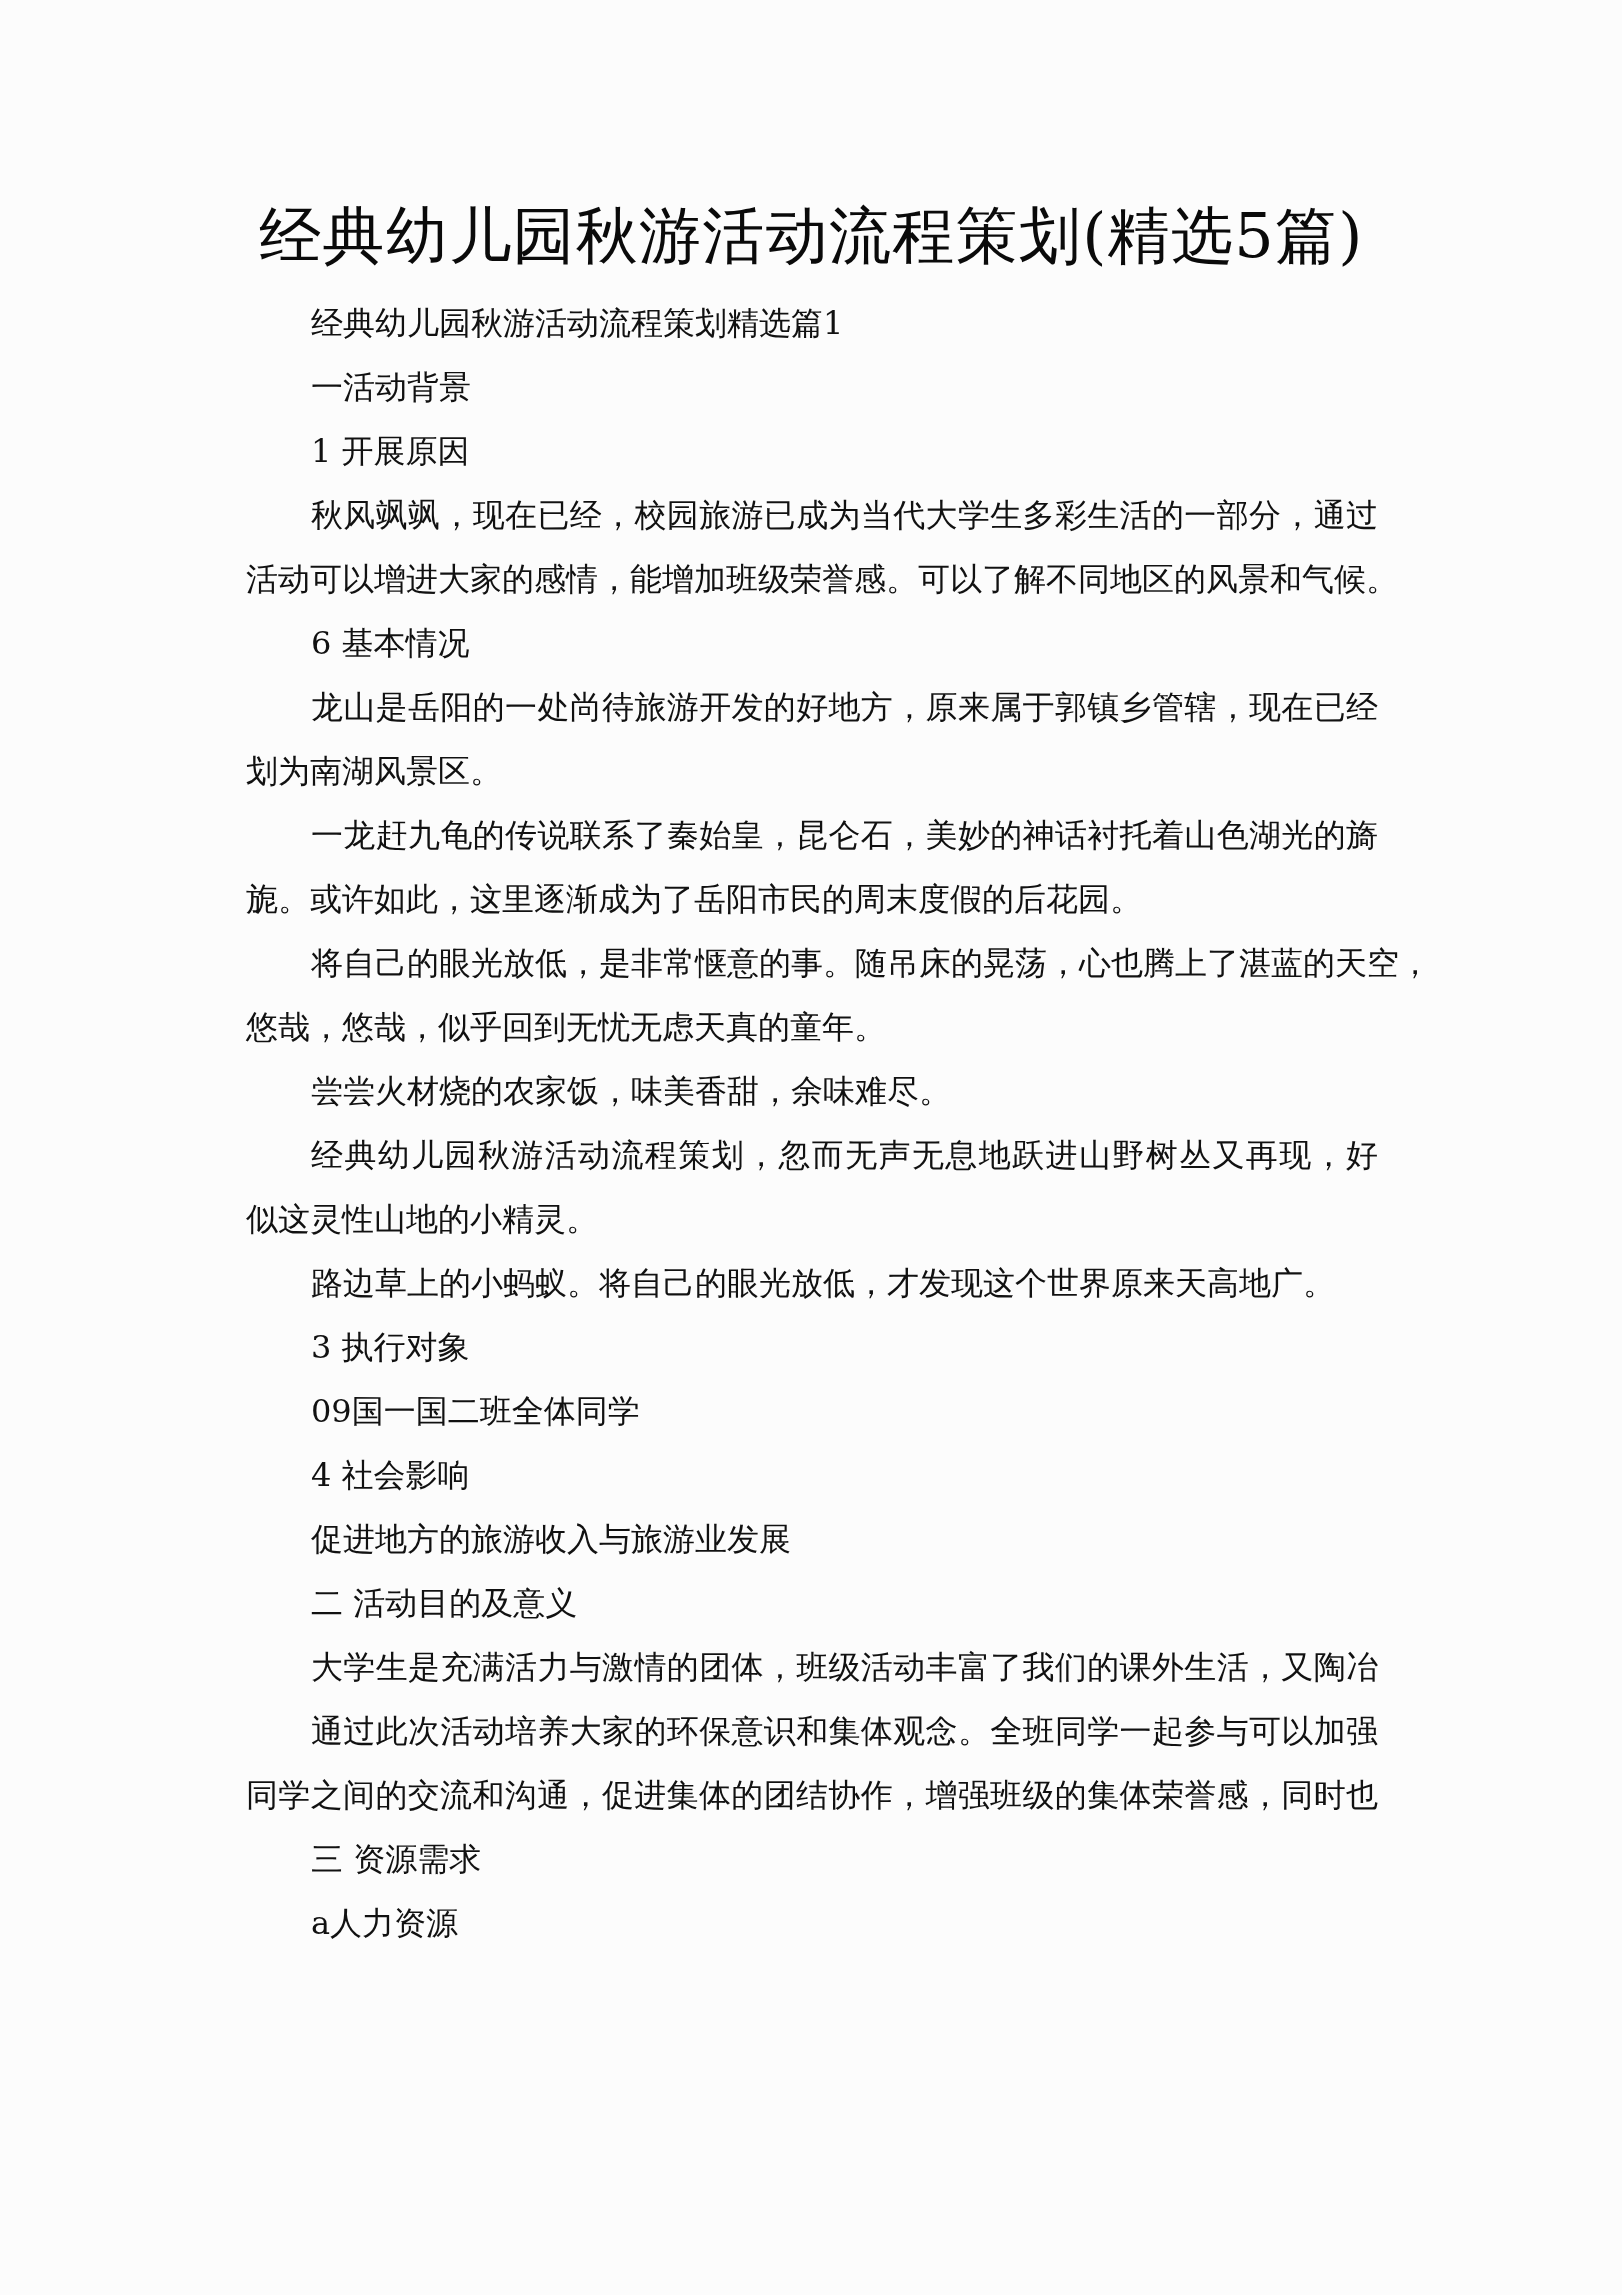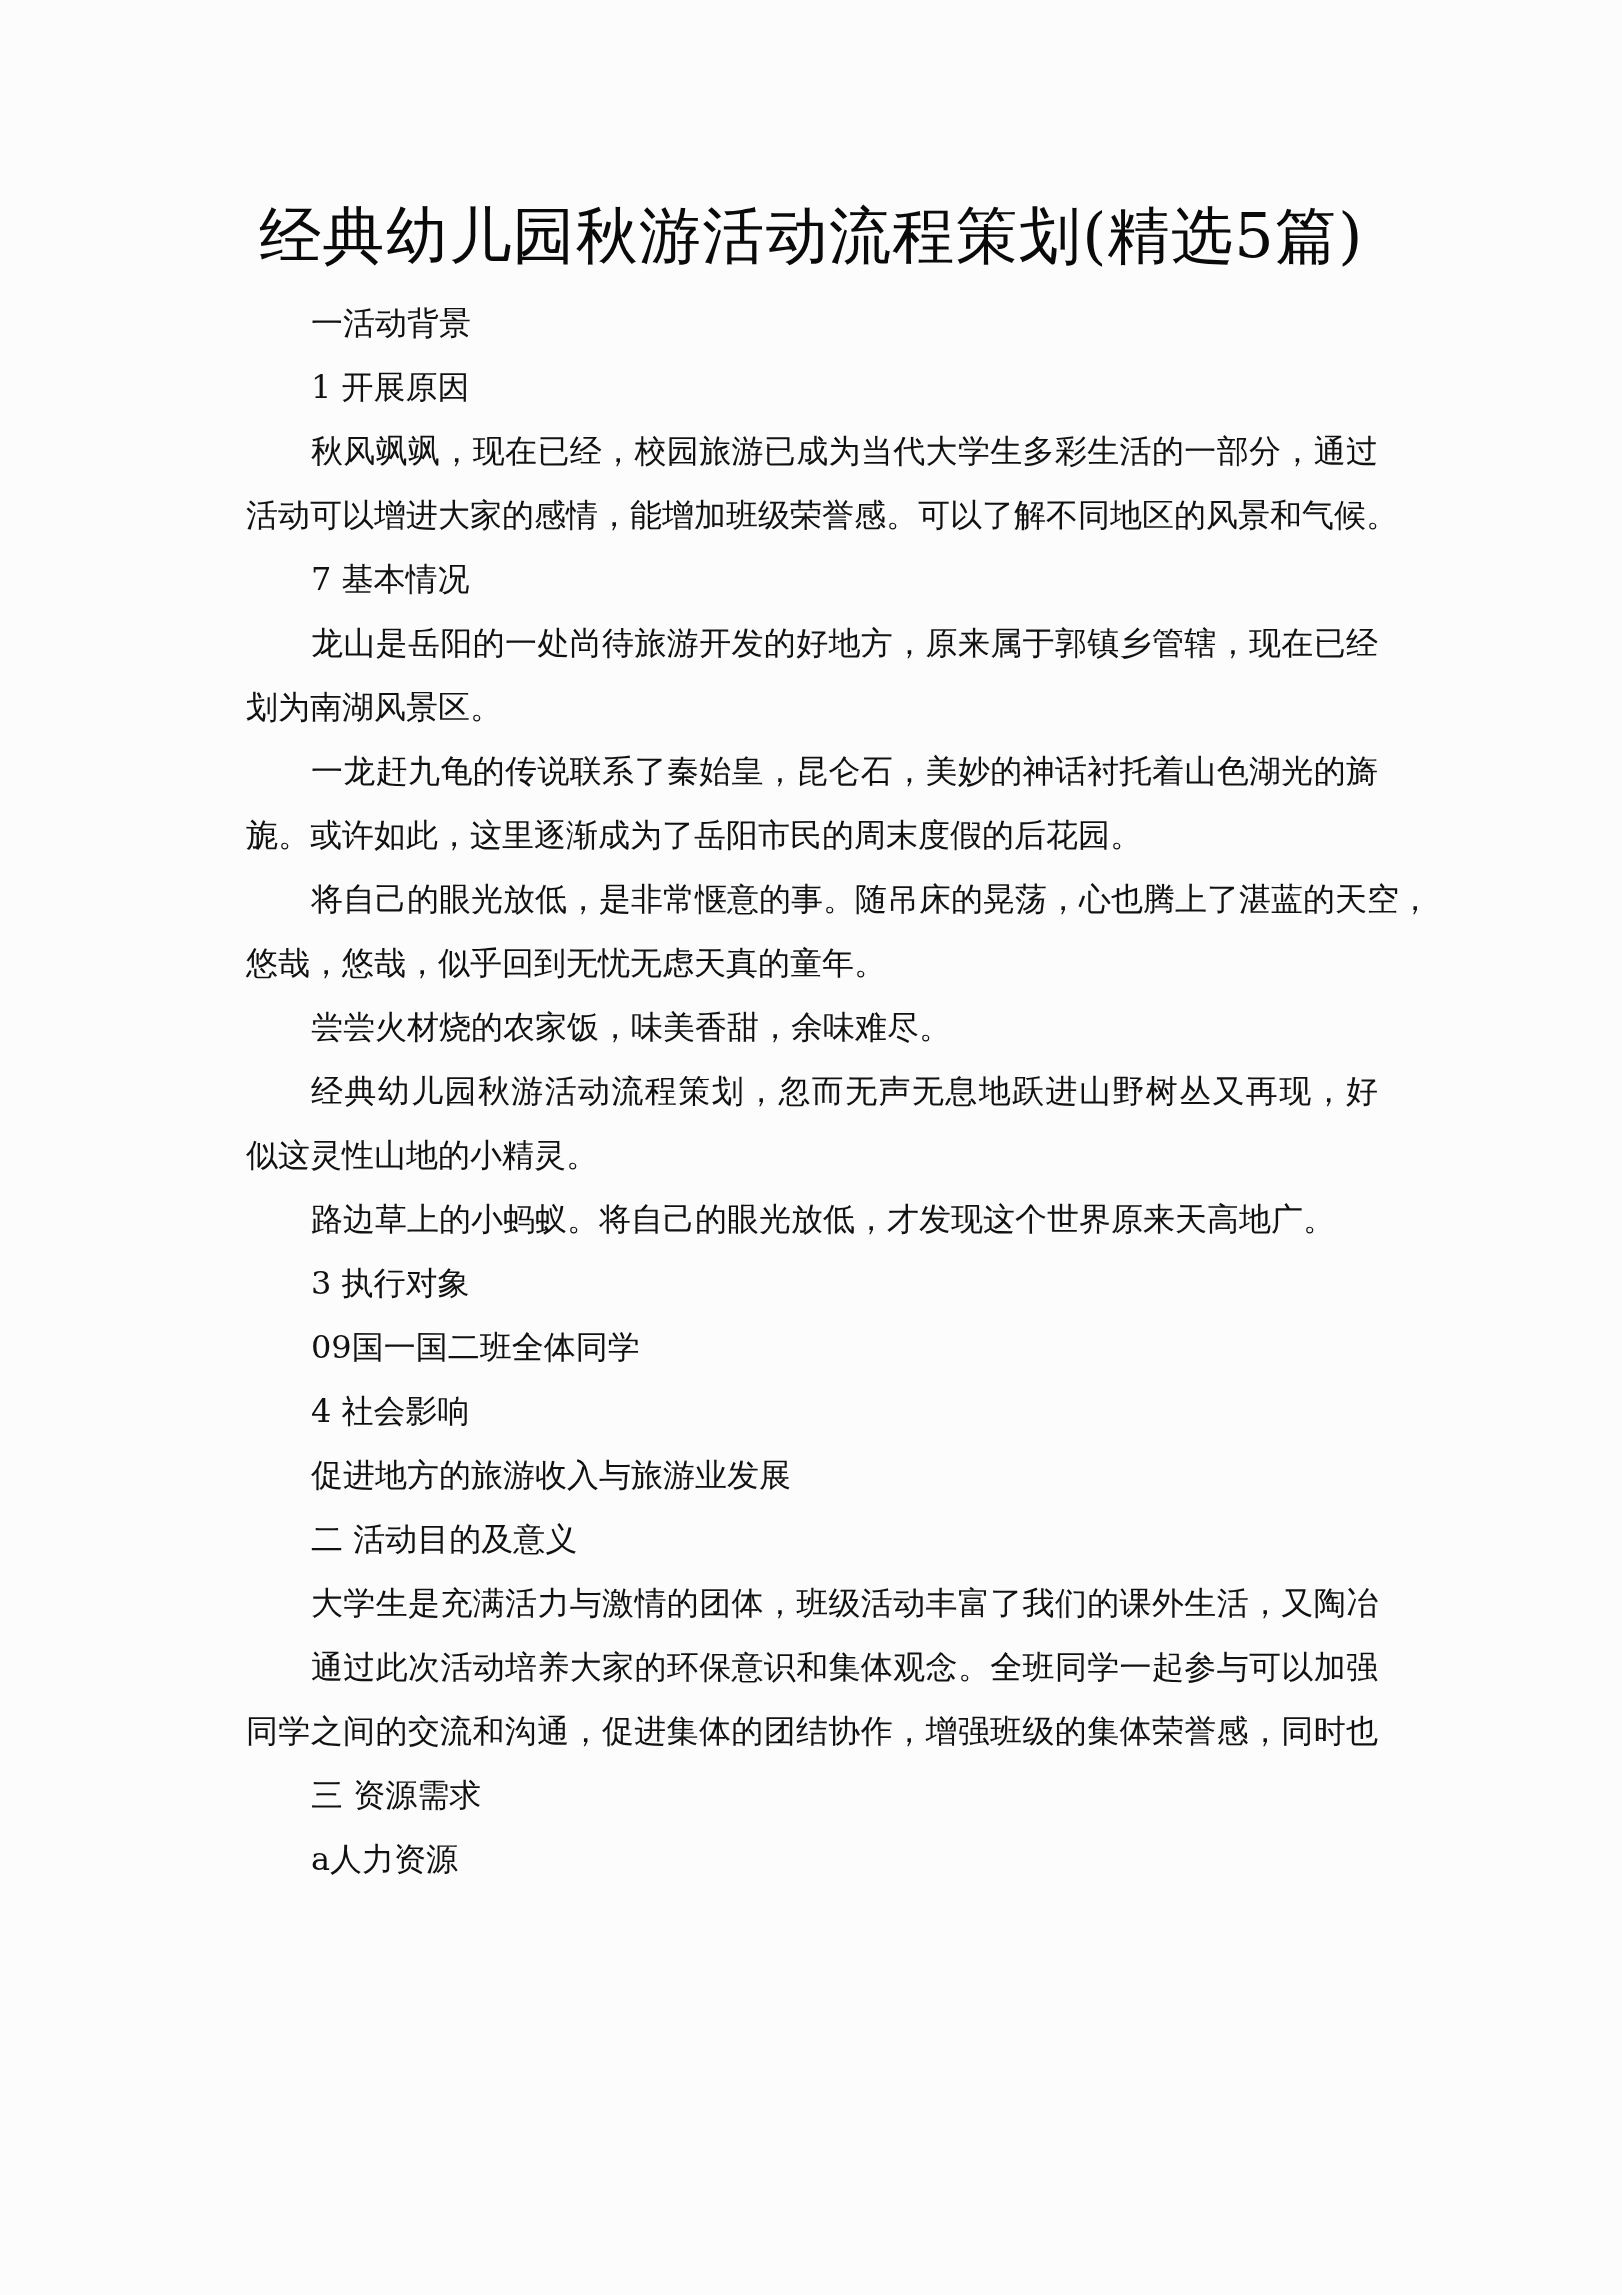--- a/index.html
+++ b/index.html
@@ -62,36 +62,39 @@
     }
   </style>
 </head>
 <body>
 
 <div class="page">
   <div class="doc-title">经典幼儿园秋游活动流程策划(精选5篇)</div>
 
   <div class="body">
 
+    <div class="para">
+      <div class="line indent last">经典幼儿园秋游活动流程策划精选篇1</div>
+    </div>
 
     <div class="para">
       <div class="line indent last">一活动背景</div>
     </div>
 
     <div class="para">
       <div class="line indent last">1 开展原因</div>
     </div>
 
     <div class="para">
       <div class="line indent">秋风飒飒，现在已经，校园旅游已成为当代大学生多彩生活的一部分，通过</div>
       <div class="line last">活动可以增进大家的感情，能增加班级荣誉感。可以了解不同地区的风景和气候。</div>
     </div>
 
     <div class="para">
-      <div class="line indent last">7 基本情况</div>
+      <div class="line indent last">6 基本情况</div>
     </div>
 
     <div class="para">
       <div class="line indent">龙山是岳阳的一处尚待旅游开发的好地方，原来属于郭镇乡管辖，现在已经</div>
       <div class="line last">划为南湖风景区。</div>
     </div>
 
     <div class="para">
       <div class="line indent">一龙赶九龟的传说联系了秦始皇，昆仑石，美妙的神话衬托着山色湖光的旖</div>
       <div class="line last">旎。或许如此，这里逐渐成为了岳阳市民的周末度假的后花园。</div>

